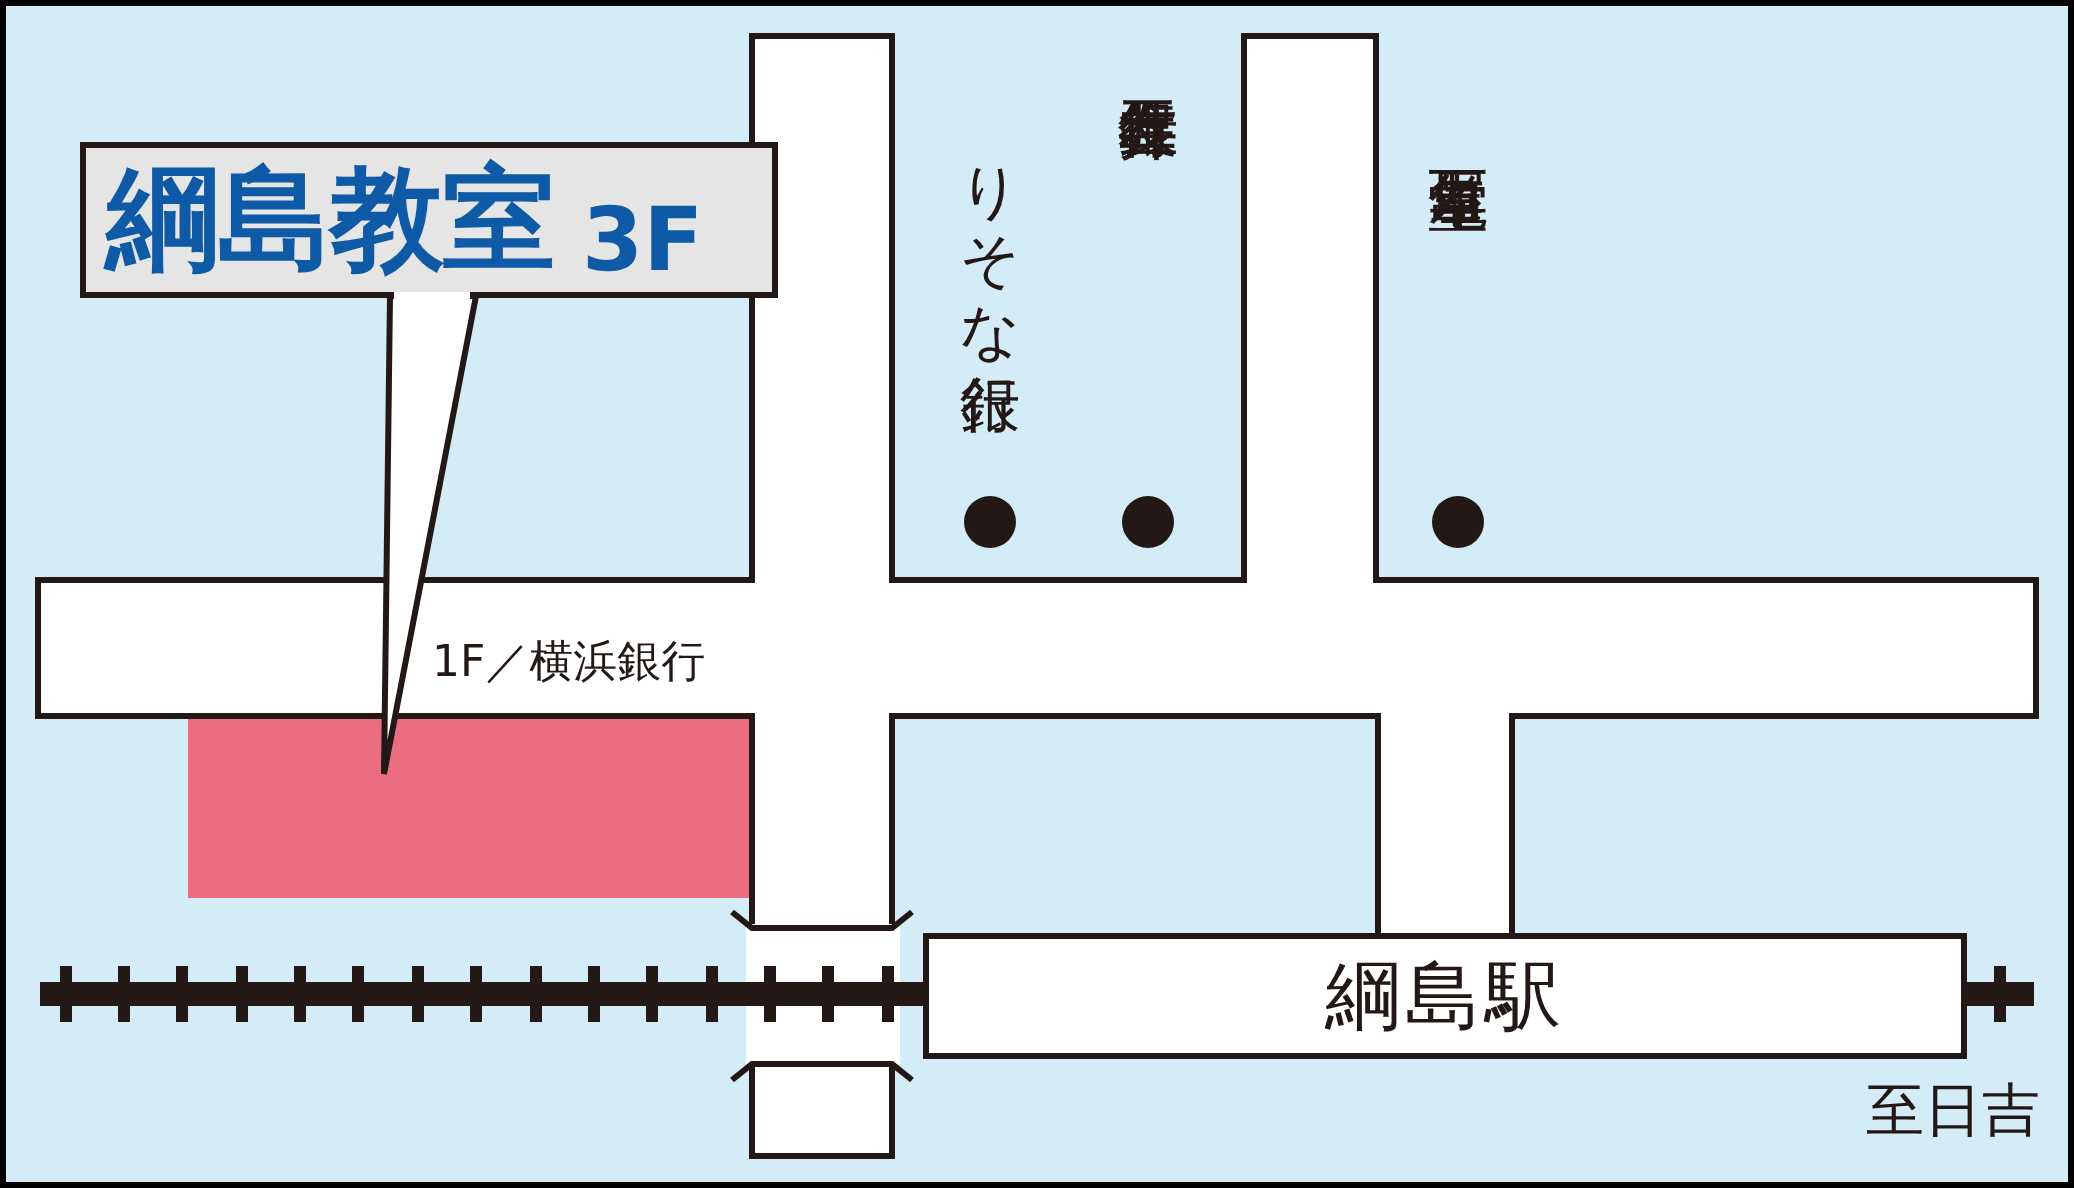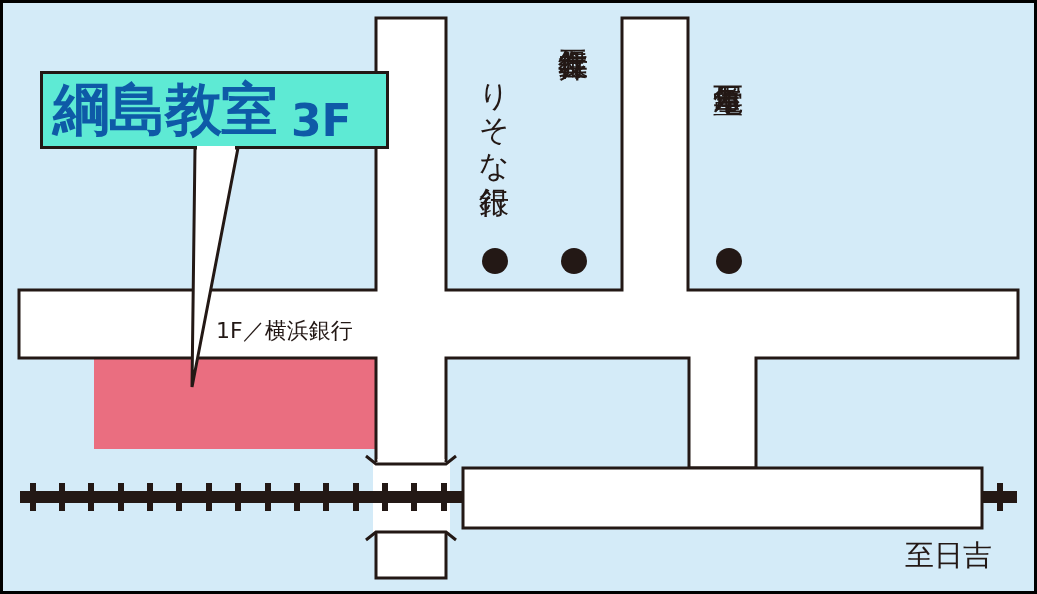--- a/index.html
+++ b/index.html
@@ -1,20 +1,20 @@
 <!DOCTYPE html>
 <html><head>
 <meta charset="utf-8">
 <style>
   html,body{margin:0;padding:0;}
   body{width:1037px;height:594px;overflow:hidden;background:#000;}
   #map{position:absolute;left:0;top:0;width:1037px;height:594px;}
   .vtext{position:absolute;font-family:"DejaVu Sans","Liberation Sans",sans-serif;color:#231815;
          font-size:30px;line-height:35px;width:34px;text-align:center;writing-mode:vertical-rl;text-orientation:upright;letter-spacing:0;}
-  .label-box{position:absolute;left:40px;top:71px;width:349px;height:78px;background:#5eead4;border:3px solid #231815;
+  .label-box{position:absolute;left:40px;top:71px;width:349px;height:78px;background:#e5e5e5;border:3px solid #231815;
          display:flex;align-items:center;padding-left:10px;box-sizing:border-box;}
   .label-main{font-family:"DejaVu Sans","Liberation Sans",sans-serif;color:#0e5aa7;font-size:57px;font-weight:bold;letter-spacing:-1px;}
   .label-floor{font-family:"DejaVu Sans","Liberation Sans",sans-serif;color:#0e5aa7;font-size:44px;font-weight:bold;margin-left:14px;margin-top:20px;}
   .station-name{position:absolute;left:463px;top:468px;width:519px;height:60px;display:flex;align-items:center;justify-content:center;
          font-family:"DejaVu Sans","Liberation Sans",sans-serif;font-size:38px;color:#231815;letter-spacing:2px;}
   .htext{position:absolute;font-family:"DejaVu Sans","Liberation Sans",sans-serif;color:#231815;white-space:nowrap;}
 </style>
 </head>
 <body>
 
@@ -78,15 +78,16 @@
   </div>
 
   <div style="position:absolute;left:197px;top:146px;width:38px;height:4px;background:#fff;"></div>
 
   <div class="vtext" style="left:478px;top:62px;">りそな銀行</div>
   <div class="vtext" style="left:557px;top:27px;">三井住友銀行</div>
   <div class="vtext" style="left:712px;top:62px;">亀屋万年堂</div>
 
   <div class="htext" style="left:216px;top:316px;font-size:22px;">1F／横浜銀行</div>
 
+  <div class="station-name">綱島駅</div>
 
-  <div class="htext" style="left:905px;top:536px;font-size:29px;">至日吉</div>
+  <div class="htext" style="left:933px;top:536px;font-size:29px;">至日吉</div>
 </div>
 
 </body></html>

